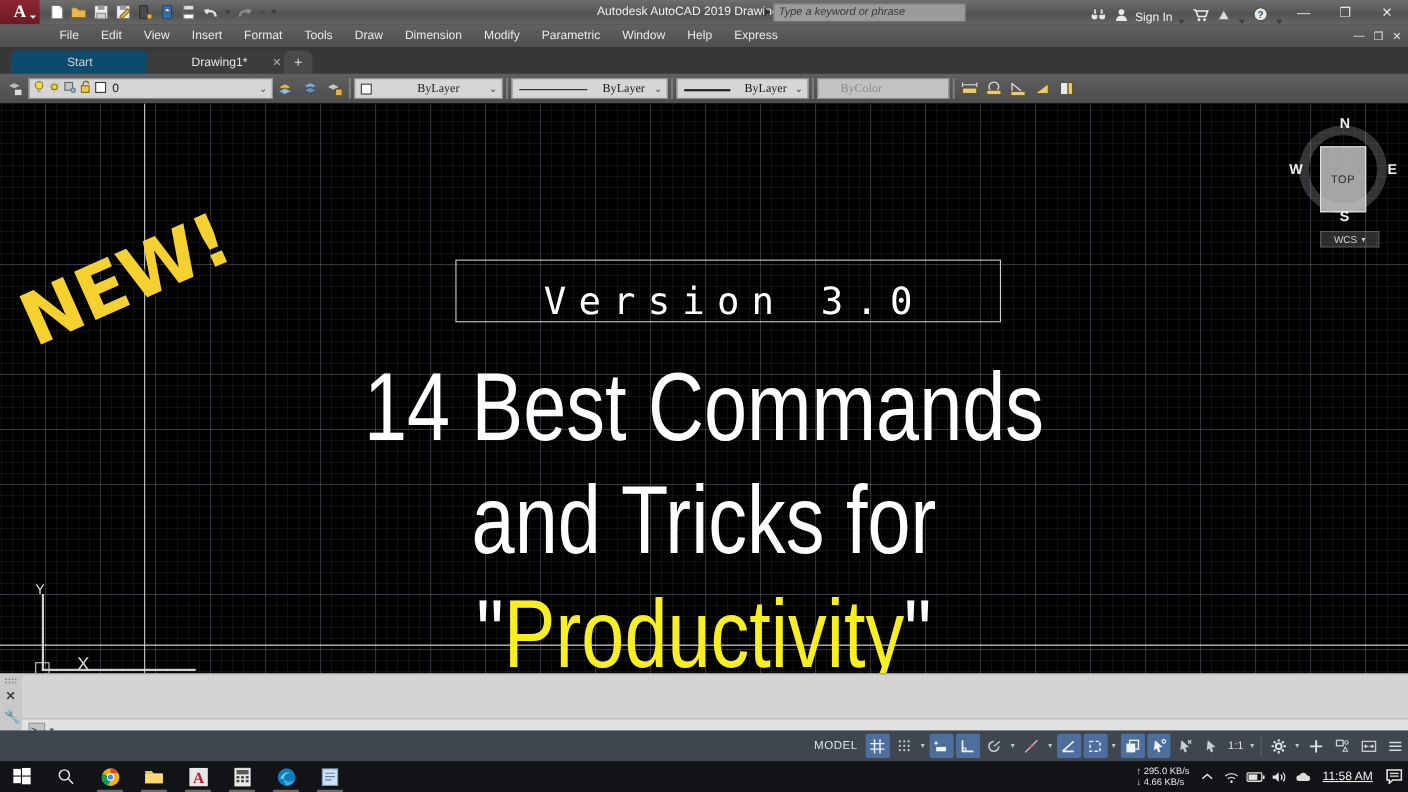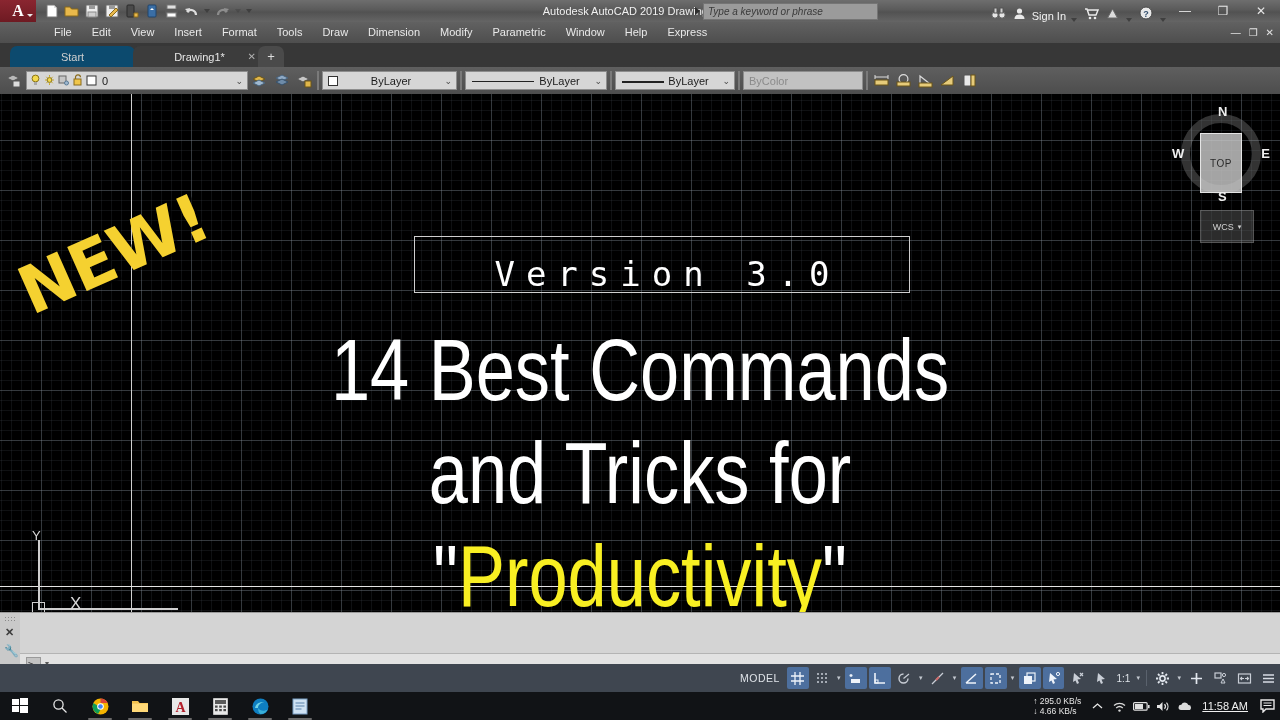--- a/index.html
+++ b/index.html
@@ -86,21 +86,21 @@
   .ptb-icon{ width:20px;height:21px;display:flex;align-items:center;justify-content:center;}
   .layer-box{
     width:222px;height:19px;background:#d6d6d6;border:1px solid #8d8d8d;
     display:flex;align-items:center;gap:3px;padding:0 3px; position:relative;
   }
   .layer-box .lbl{ font-size:11px;color:#1b1b1b; margin-left:2px;}
   .layer-box .dd{ position:absolute;right:4px;font-size:9px;color:#4a4a4a;}
   .combo{
     height:19px;background:#d6d6d6;border:1px solid #8d8d8d;
     display:flex;align-items:center;justify-content:center;position:relative;
-    font-size:11px;color:#1b1b1b; padding:0 16px 0 5px;
+    font-size:11px;color:#1b1b1b; padding:0 16px 0 20px;font-family:Liberation Serif, serif;
   }
   .combo .dd{ position:absolute;right:4px;font-size:9px;color:#4a4a4a;}
   .combo.disabled{ background:#c2c2c2;color:#8b8b8b;}
   .sep-v{ width:2px;height:19px;background:#7a7a7a;margin:0 1px;}
 
   
   .canvas{
     position:absolute; left:0; top:94px; width:1280px; height:518px;
     background:#000; overflow:hidden;
   }
@@ -158,21 +158,21 @@
   .vc-cube{
     position:absolute; left:31px; top:31px; width:42px;height:60px;
     background:rgba(205,205,205,0.80); border:1px solid #e4e4e4;
     display:flex;align-items:center;justify-content:center;
     font-size:10px;color:#2a2a2a;letter-spacing:0.5px;
   }
   .vc-n,.vc-s,.vc-e,.vc-w{ position:absolute;color:#efefef;font-size:13px;font-weight:bold;}
   .vc-n{ left:49px; top:2px;} .vc-s{ left:49px; bottom:2px;}
   .vc-w{ left:3px; top:44px;} .vc-e{ right:3px; top:44px;}
   .wcs{
-    position:absolute; right:26px; top:116px; width:54px;height:33px;
+    position:absolute; right:26px; top:116px; width:54px;height:15px;
     background:rgba(130,130,130,0.34); border:1px solid rgba(180,180,180,0.3);
     display:flex;align-items:center;justify-content:center;gap:4px;
     font-size:9px;color:#d2d2d2;
   }
   .wcs .dd{ font-size:7px; }
 
   
   .cmdarea{
     position:absolute; left:0; top:612px; width:1280px; height:52px;
     background:#d4d4d4; border-top:1px solid #9a9a9a;

